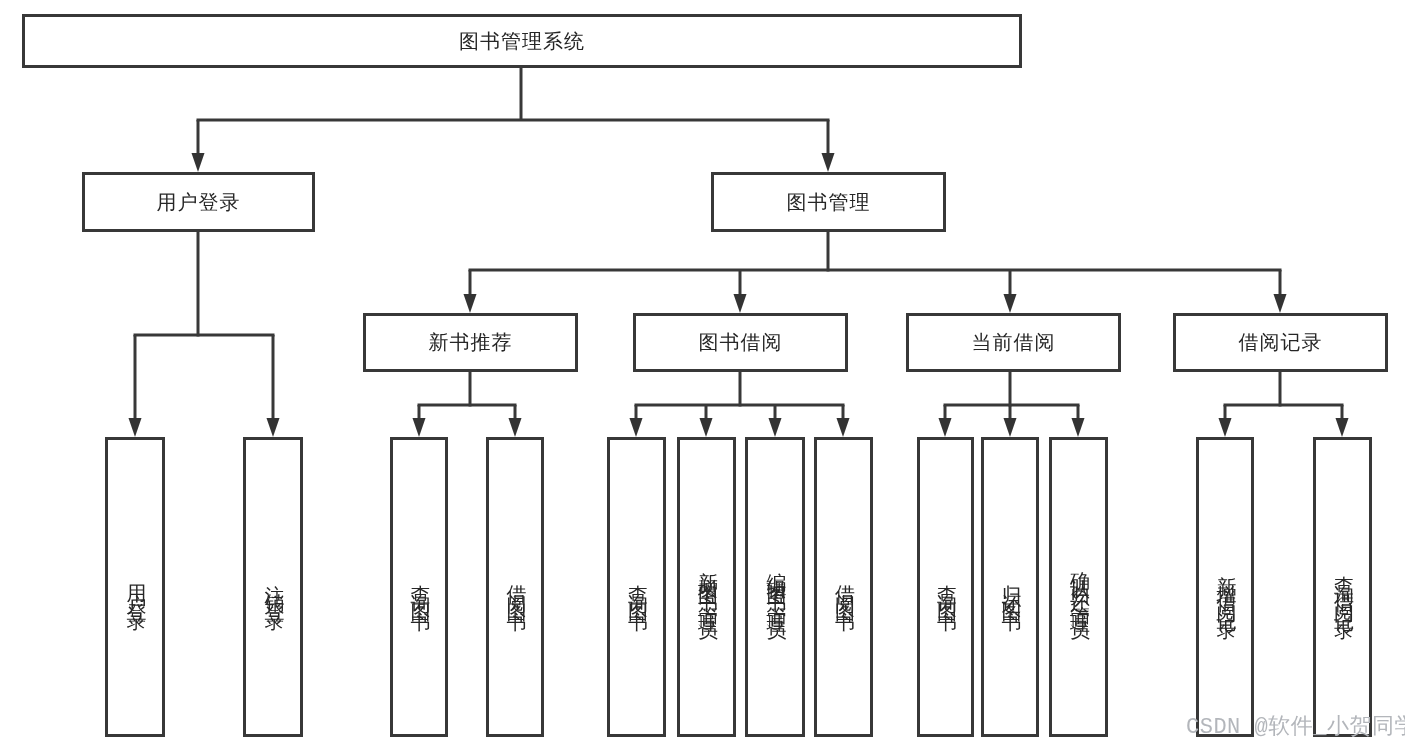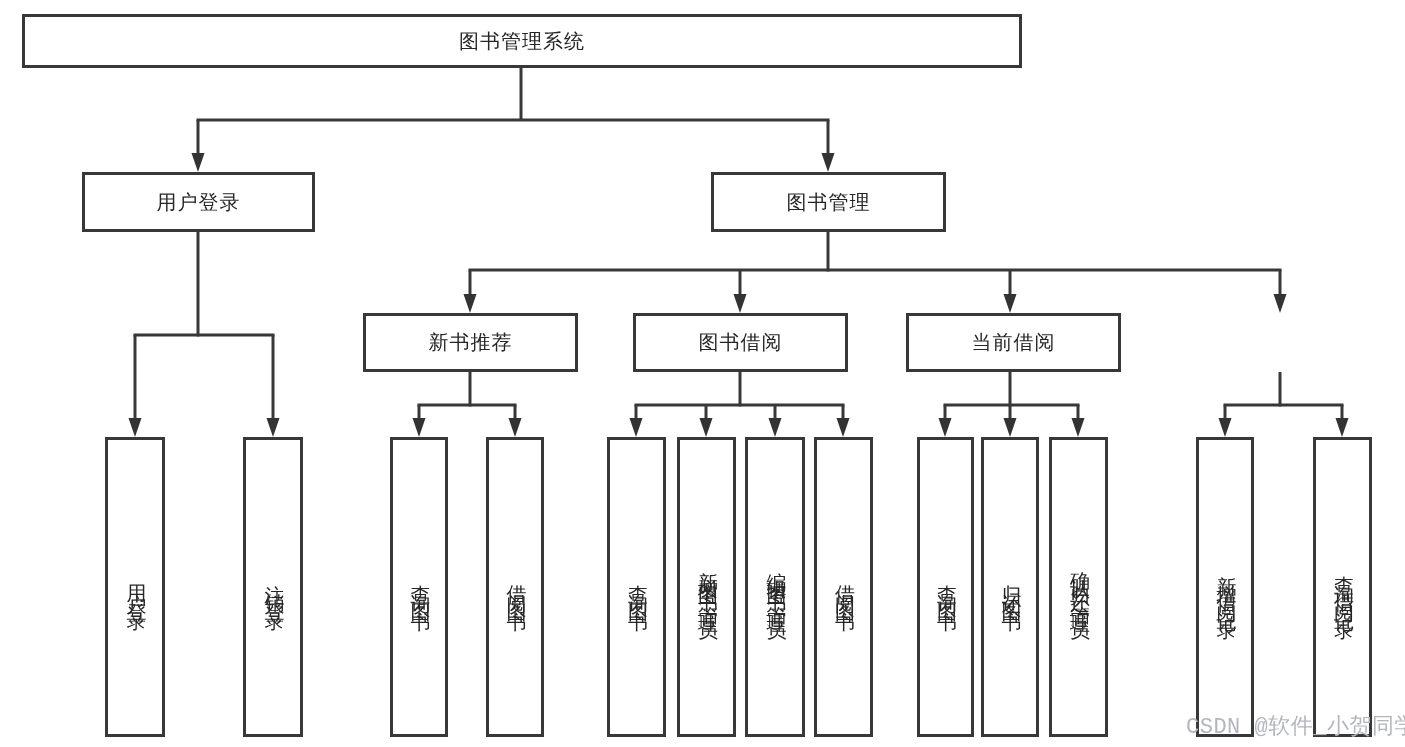--- a/index.html
+++ b/index.html
@@ -107,20 +107,21 @@
   </svg>
 
   <div class="node" style="left:22px;top:14px;width:1000px;height:54px;">图书管理系统</div>
 
   <div class="node" style="left:82px;top:172px;width:233px;height:60px;">用户登录</div>
   <div class="node" style="left:711px;top:172px;width:235px;height:60px;">图书管理</div>
 
   <div class="node" style="left:363px;top:313px;width:215px;height:59px;">新书推荐</div>
   <div class="node" style="left:633px;top:313px;width:215px;height:59px;">图书借阅</div>
   <div class="node" style="left:906px;top:313px;width:215px;height:59px;">当前借阅</div>
+  <div class="node" style="left:1173px;top:313px;width:215px;height:59px;">借阅记录</div>
 
   <div class="node vnode" style="left:105px;top:437px;width:60px;height:300px;">用户登录</div>
   <div class="node vnode" style="left:243px;top:437px;width:60px;height:300px;">注销登录</div>
 
   <div class="node vnode" style="left:390px;top:437px;width:58px;height:300px;">查询图书</div>
   <div class="node vnode" style="left:486px;top:437px;width:58px;height:300px;">借阅图书</div>
 
   <div class="node vnode" style="left:607px;top:437px;width:59px;height:300px;">查询图书</div>
   <div class="node vnode long" style="left:677px;top:437px;width:59px;height:300px;">新增图书（管理员）</div>
   <div class="node vnode long" style="left:745px;top:437px;width:60px;height:300px;">编辑图书（管理员）</div>

